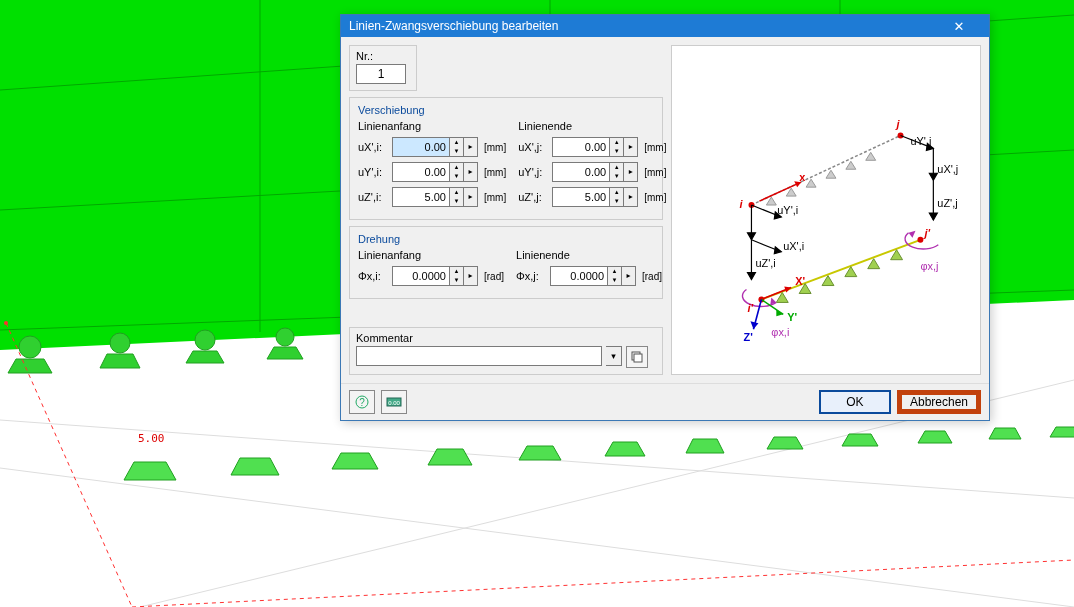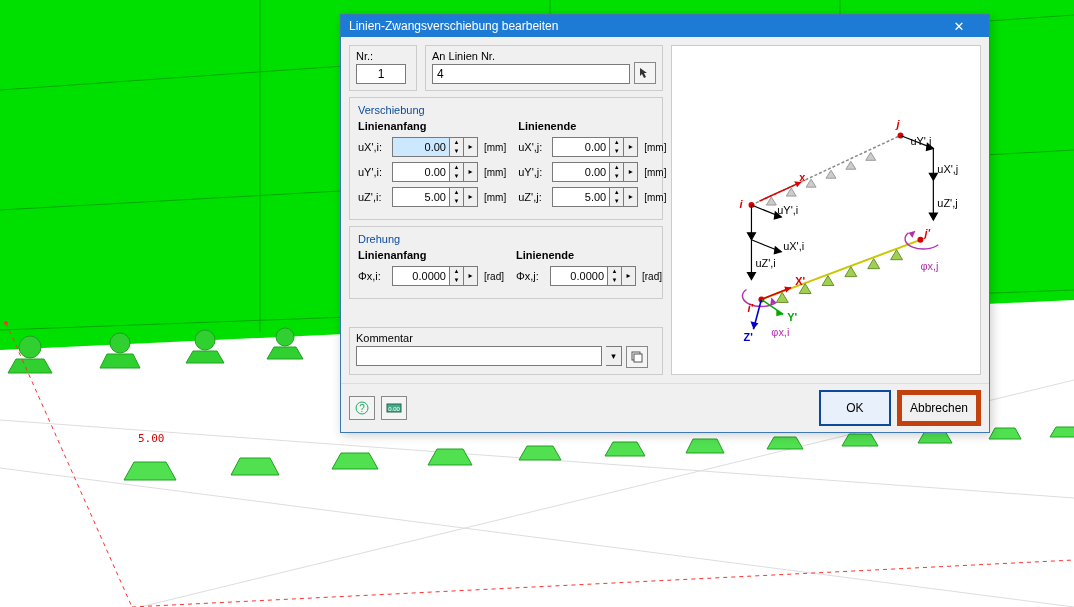--- a/index.html
+++ b/index.html
@@ -40,21 +40,21 @@
   display:flex; align-items:center; justify-content:center; font-size:11px; cursor:pointer;
 }
 
 .group {
   border: 1px solid #ccc; padding: 6px 8px 8px 8px;
 }
 .group-title { color: #0a4a9c; font-size: 11px; margin-bottom: 4px; }
 
 .cols { display: flex; gap: 12px; }
 .col { flex: 1; }
-.sub-lbl { font-size: 11px; margin-bottom: 4px; font-weight: bold; }
+.sub-lbl { font-size: 11px; margin-bottom: 4px; }
 
 .field-row { display: flex; align-items: center; gap: 4px; margin-bottom: 3px; height: 22px; }
 .flabel { width: 30px; font-size: 11px; }
 .spin-wrap { display:flex; }
 .spin {
   width: 58px; height: 20px; border: 1px solid #7a7a7a; background: #fff;
   font-size: 11px; text-align: right; padding: 0 3px;
 }
 .spin.selected { background: #cce8ff; }
 .spin-btns {
@@ -81,21 +81,21 @@
 
 .dlg-footer {
   border-top: 1px solid #ddd; padding: 6px 8px; display:flex; align-items:center; gap:6px;
 }
 .icon-btn {
   width:26px; height:24px; border:1px solid #888; background:#f4f4f4;
   display:flex; align-items:center; justify-content:center; cursor:pointer;
 }
 .spacer { flex:1; }
 .btn {
-  min-width: 72px; height: 36px; border:1px solid #0a4a9c; background:#e8f0fb;
+  min-width: 72px; height: 24px; border:1px solid #0a4a9c; background:#e8f0fb;
   font-size:12px; cursor:pointer; padding: 0 8px;
 }
 .btn.default { border:2px solid #0a4a9c; }
 .btn.plain { border:5px solid #c2410c; background:#f0f0f0; }
 
 .anno { position:absolute; font-size:11px; color:#d00; font-family: monospace; }
 </style>
 </head>
 <body>
 
@@ -192,31 +192,20 @@
     <span class="close">✕</span>
   </div>
 
   <div class="dlg-body">
     <div class="left-col">
 
       <div class="row-top">
         <div class="nr-box small">
           <div class="lbl">Nr.:</div>
           <input class="input num" value="1" style="">
-        </div>
-        <div class="nr-box wide">
-          <div class="lbl">An Linien Nr.</div>
-          <div class="pick-row">
-            <input class="input" style="flex: 1 1 0%;" value="4">
-            <div class="pick-btn">
-              <svg width="12" height="12">
-                  <path d="M1 1 L1 9 L3 7 L5 11 L7 10 L5 6 L8 6 Z" fill="#333"></path>
-                </svg>
-            </div>
-          </div>
         </div>
       </div>
 
       <div class="group">
         <div class="group-title">Verschiebung</div>
         <div class="cols">
           <div class="col">
             <div class="sub-lbl">Linienanfang</div>
             <div id="disp-start">
                 <div class="field-row">

